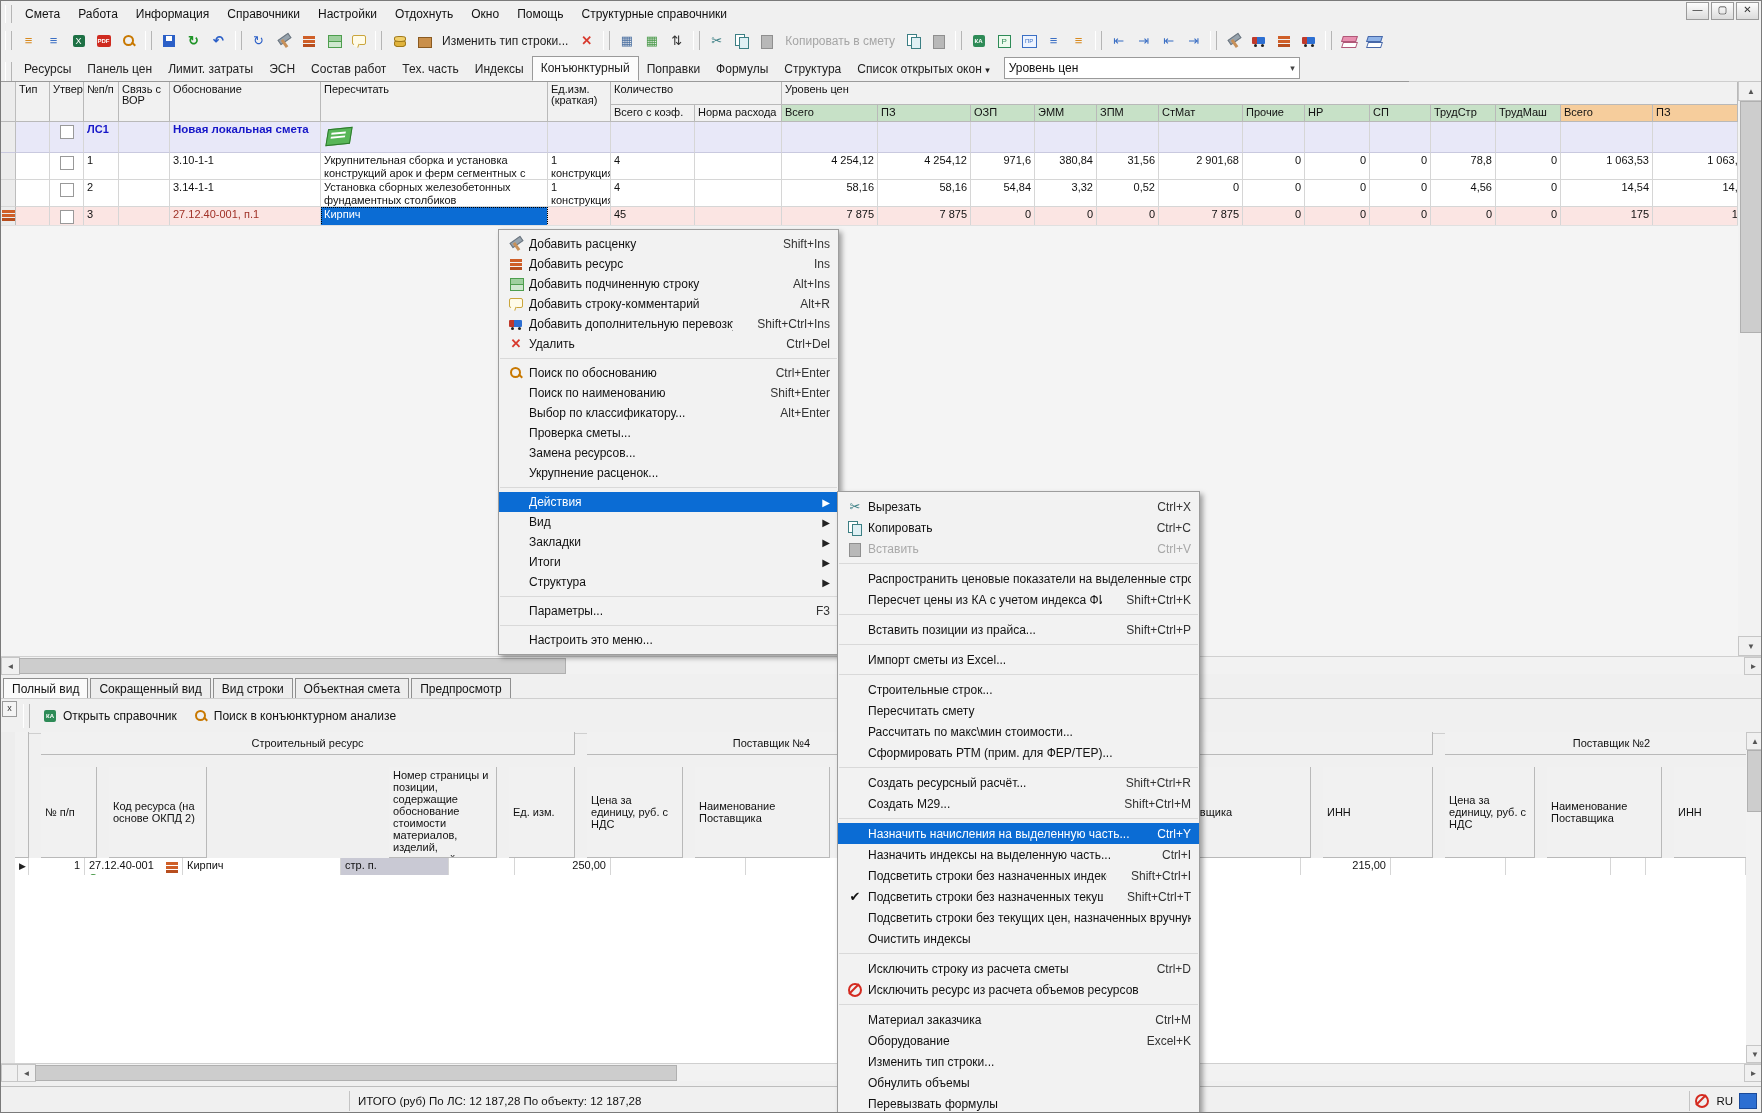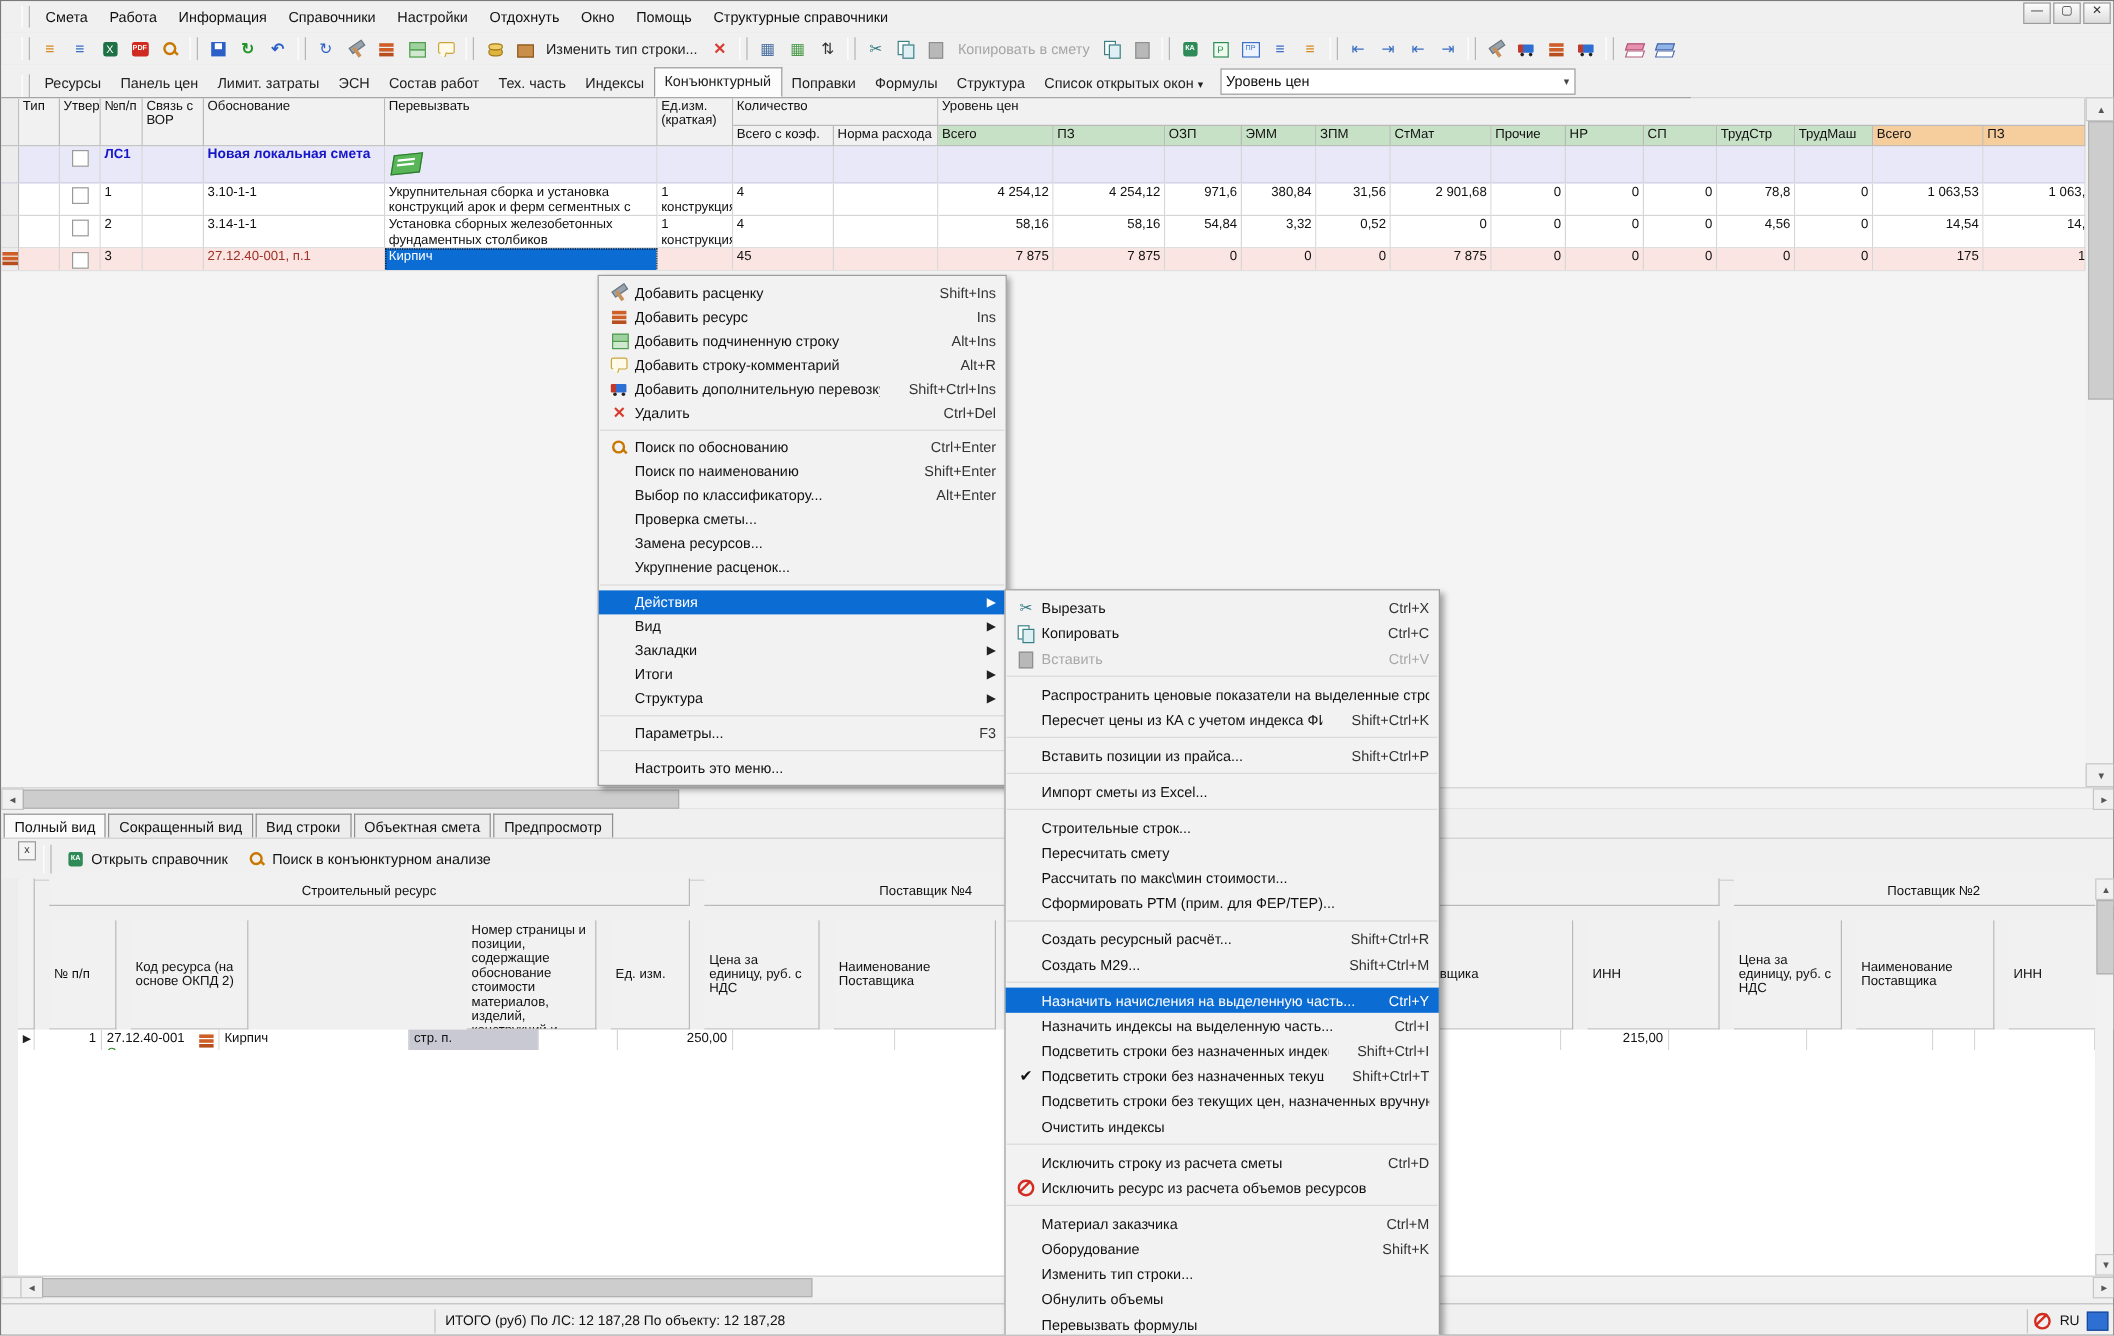--- a/index.html
+++ b/index.html
@@ -1,19 +1,19 @@
 <!DOCTYPE html>
 <html><head>
 <meta charset="utf-8">
 <style>
   html,body{margin:0;padding:0;background:#d8d8d8;}
   #app{position:relative;width:1762px;height:1113px;background:#f0f0f0;
        font-family:"Liberation Sans",sans-serif;font-size:12px;color:#111;
        overflow:hidden;border:1px solid #7a7a7a;box-sizing:border-box;}
-  .band{position:absolute;left:0;right:0;background:#f0f0f0;padding-left:13px;}
+  .band{position:absolute;left:0;right:0;background:#f0f0f0;}
   .grip{display:inline-block;width:5px;height:70%;border-left:1px solid #fff;border-right:1px solid #b5b5b5;margin:0 4px;}
   
   .menubar{top:0;height:26px;display:flex;align-items:center;border-bottom:1px solid #e2e2e2;}
   .mitem{padding:3px 9px;cursor:default;}
   .mitem:first-of-type::first-letter{text-decoration:underline;}
   .wbtns{position:absolute;right:2px;top:1px;display:flex;gap:2px;}
   .wbtn{width:21px;height:16px;border:1px solid #9a9a9a;background:linear-gradient(#fdfdfd,#dcdcdc);
         font-size:10px;line-height:14px;text-align:center;color:#333;}
   
   .toolbar{top:26px;height:27px;display:flex;align-items:center;border-bottom:1px solid #dadada;}
@@ -320,21 +320,21 @@
   </div>
 
   <div class="mgrid">
     <div class="mhead">
       <div class="h sp mk"></div>
       <div class="h sp">Тип</div>
       <div class="h sp">Утвер</div>
       <div class="h sp">№п/п</div>
       <div class="h sp">Связь с ВОР</div>
       <div class="h sp">Обоснование</div>
-      <div class="h sp">Перевызвать</div>
+      <div class="h sp">Пересчитать</div>
       <div class="h sp">Ед.изм. (краткая)</div>
       <div class="h" style="grid-column:9/11;grid-row:1">Количество</div>
       <div class="h" style="grid-column:11/24;grid-row:1">Уровень цен</div>
       <div class="h" style="grid-column:9;grid-row:2">Всего с коэф.</div>
       <div class="h" style="grid-column:10;grid-row:2">Норма расхода</div>
       <div class="h hg" style="grid-column:11;grid-row:2">Всего</div>
       <div class="h hg" style="grid-column:12;grid-row:2">ПЗ</div>
       <div class="h hg" style="grid-column:13;grid-row:2">ОЗП</div>
       <div class="h hg" style="grid-column:14;grid-row:2">ЭММ</div>
       <div class="h hg" style="grid-column:15;grid-row:2">ЗПМ</div>
@@ -801,21 +801,21 @@
       </div>
     <div class="msep"></div>
     <div class="mi">
         <span class="mic"></span>
         <span class="ml">Материал заказчика</span>
         <span class="ms">Ctrl+M</span>
       </div>
     <div class="mi">
         <span class="mic"></span>
         <span class="ml">Оборудование</span>
-        <span class="ms">Shift+K</span>
+        <span class="ms">Excel+K</span>
       </div>
     <div class="mi">
         <span class="mic"></span>
         <span class="ml">Изменить тип строки...</span>
       </div>
     <div class="mi">
         <span class="mic"></span>
         <span class="ml">Обнулить объемы</span>
       </div>
     <div class="mi">

